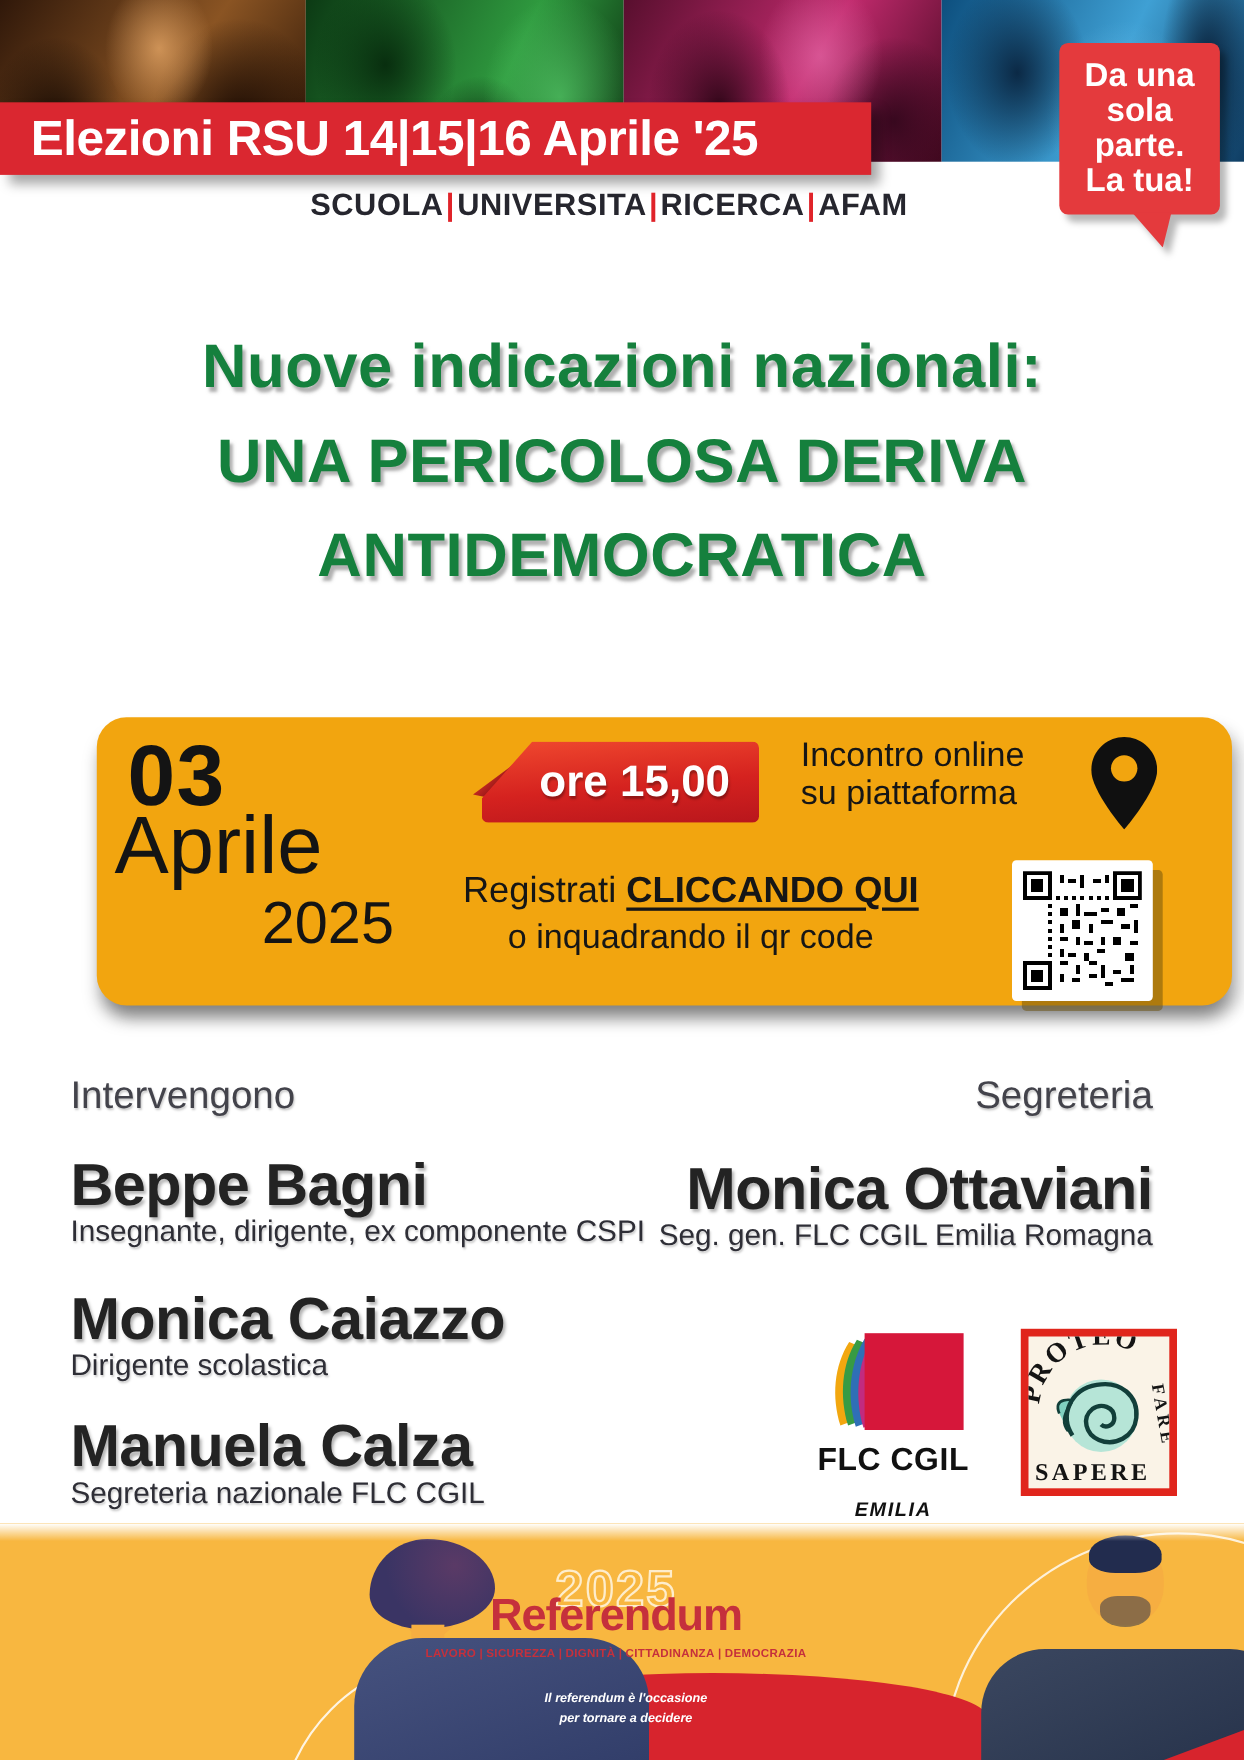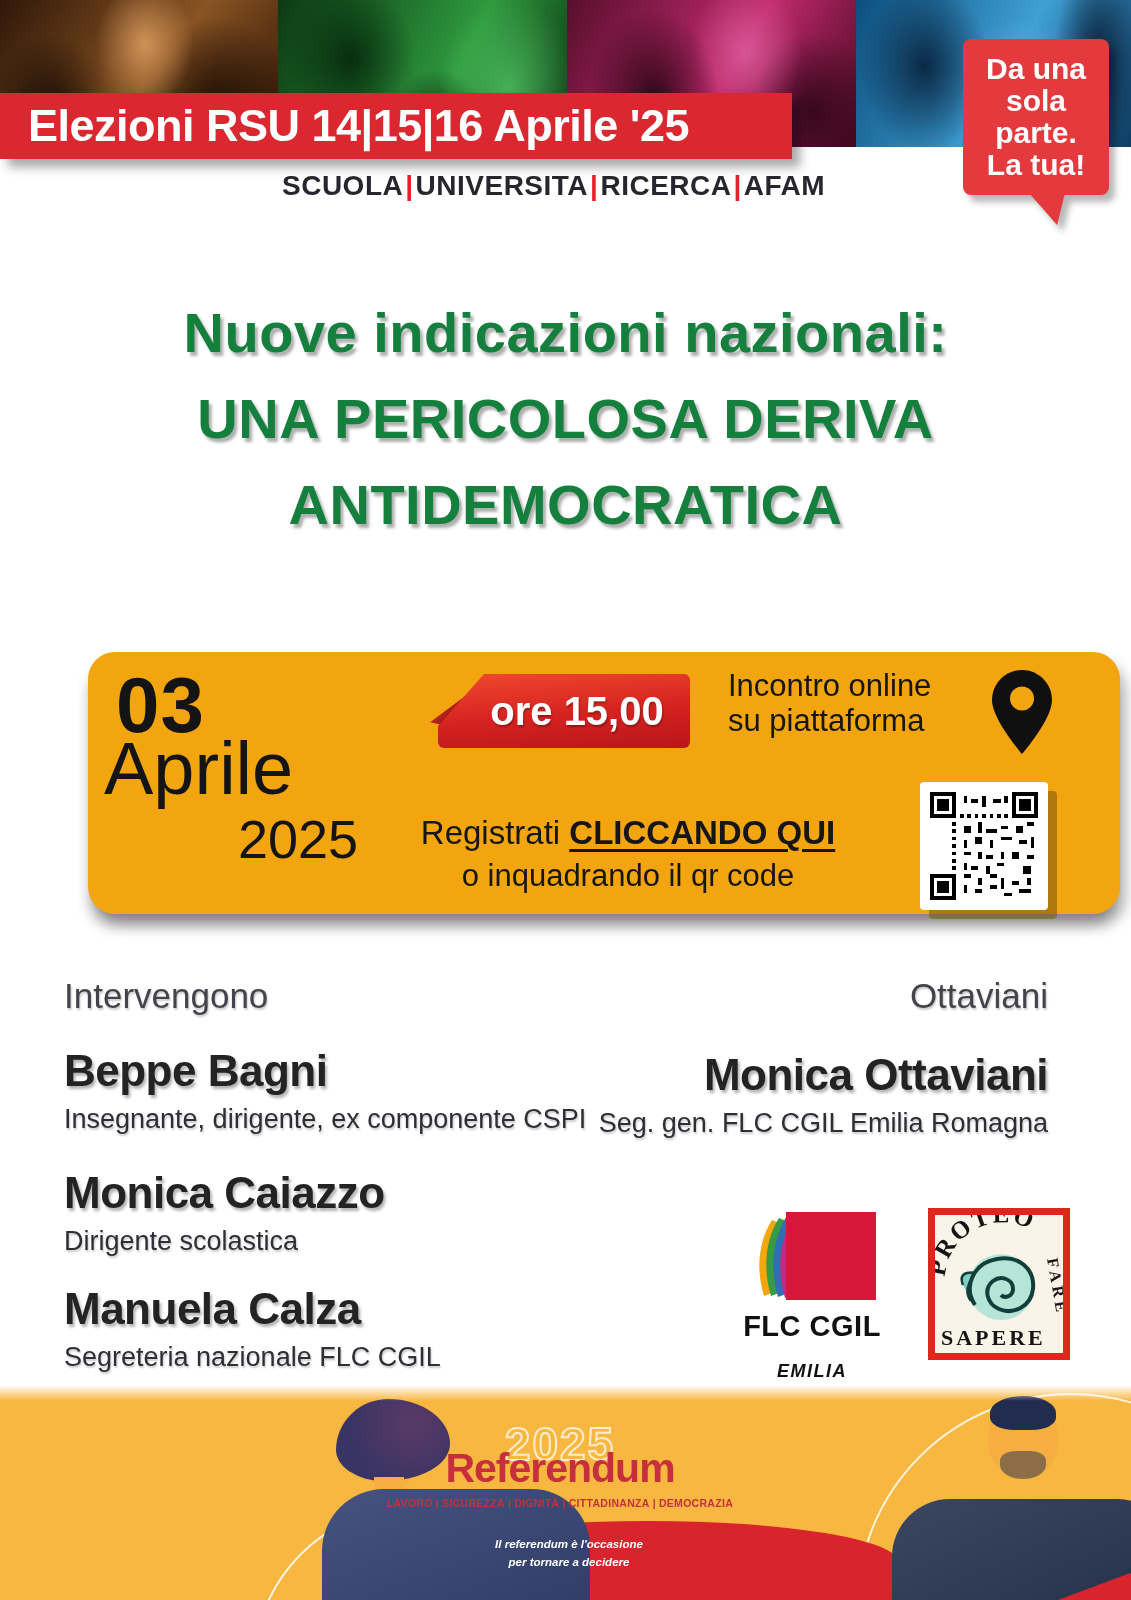--- a/index.html
+++ b/index.html
@@ -99,34 +99,34 @@
     left:342px; top:36px; width:46px; height:44px;
     background:linear-gradient(135deg,#e9402b 20%,#8f0f14 60%,#c01d20);
     clip-path:polygon(100% 0,100% 100%,0 78%);
     border-radius:0 0 0 10px;
   }
 
   #platform { left:640px; top:16px; width:254px; color:#161616; font-size:31px; line-height:1.13; font-weight:500; }
   #platform .zoom-line { text-align:right; font-weight:800; letter-spacing:1px; font-size:32px; }
   #pin { left:904px; top:18px; width:60px; height:84px; }
 
-  #register { left:310px; top:138px; width:460px; text-align:center; color:#161616;margin-top:24px; }
+  #register { left:310px; top:138px; width:460px; text-align:center; color:#161616; }
   #register .l1 { font-size:33px; font-weight:500; }
   #register .l1 b { font-weight:800; text-decoration:underline; text-underline-offset:5px; }
   #register .l2 { font-size:31px; font-weight:500; margin-top:6px; }
 
   #qr {
     left:832px; top:130px; width:128px; height:128px; background:#fff; border-radius:4px;
     padding:10px; box-shadow:9px 9px 0 rgba(105,80,12,.5);
   }
   #qr svg { width:108px; height:108px; display:block; }
 
   
   .sec-head { font-size:35px; font-weight:500; color:#43434b; text-shadow:1px 2px 2px rgba(0,0,0,.22); }
-  .sp-name  { font-size:44px; font-weight:800; color:#232323; text-shadow:2px 3px 3px rgba(0,0,0,.3); letter-spacing:-.5px; }
+  .sp-name  { font-size:54px; font-weight:800; color:#232323; text-shadow:2px 3px 3px rgba(0,0,0,.3); letter-spacing:-.5px; }
   .sp-role  { font-size:27px; font-weight:500; color:#2e2e36; text-shadow:1px 2px 2px rgba(0,0,0,.22); }
 
   
   #flc-logo { left:738px; top:1208px; width:148px; text-align:center; }
   #flc-logo .name   { font-size:29px; font-weight:800; color:#111; margin-top:2px; letter-spacing:.5px; }
   #flc-logo .region { font-size:18px; font-weight:600; font-style:italic; color:#111; letter-spacing:1.5px; margin-top:18px; }
 
   
   #proteo {
     left:928px; top:1208px; width:142px; height:152px;
@@ -245,21 +245,21 @@
         <path fill="#000" d="M0 0h7v7H0z M22 0h7v7h-7z M0 22h7v7H0z"></path>
         <path fill="#fff" d="M1 1h5v5H1z M23 1h5v5h-5z M1 23h5v5h-5z"></path>
         <path fill="#000" d="M2 2h3v3H2z M24 2h3v3h-3z M2 24h3v3h-3z"></path>
         <path fill="#000" d="M8 6h1v1H8z M10 6h1v1h-1z M12 6h1v1h-1z M14 6h1v1h-1z M16 6h1v1h-1z M18 6h1v1h-1z M20 6h1v1h-1z M6 8h1v1H6z M6 10h1v1H6z M6 12h1v1H6z M6 14h1v1H6z M6 16h1v1H6z M6 18h1v1H6z M6 20h1v1H6z"></path>
         <path fill="#000" d="M9 1h1v2H9z M11 2h2v1h-2z M14 1h1v3h-1z M17 2h2v1h-2z M20 1h1v2h-1z M9 9h2v2H9z M13 8h1v3h-1z M15 10h3v1h-3z M19 9h2v1h-2z M23 9h2v2h-2z M26 8h2v1h-2z M9 13h1v2H9z M12 12h2v2h-2z M16 13h1v2h-1z M19 12h3v1h-3z M24 13h2v1h-2z M27 12h1v3h-1z M9 16h2v1H9z M13 16h1v2h-1z M15 17h2v1h-2z M19 16h1v2h-1z M22 16h2v2h-2z M26 17h2v1h-2z M9 19h1v2H9z M11 20h2v1h-2z M15 20h1v2h-1z M18 19h2v1h-2z M25 20h2v2h-2z M9 22h2v1H9z M13 23h1v2h-1z M16 22h2v1h-2z M19 23h1v3h-1z M22 24h2v1h-2z M26 23h1v2h-1z M9 25h1v2H9z M12 26h2v1h-2z M16 25h2v1h-2z M24 26h3v1h-3z M20 27h2v1h-2z"></path>
       </svg>
     </div>
   </div>
 
   <div class="abs sec-head" style="left:64px; top:976px;">Intervengono</div>
-  <div class="abs sec-head" style="right:83px; top:976px;">Ottaviani</div>
+  <div class="abs sec-head" style="right:83px; top:976px;">Segreteria</div>
 
   <div class="abs sp-name" style="left:64px; top:1046px;">Beppe Bagni</div>
   <div class="abs sp-role" style="left:64px; top:1104px;">Insegnante, dirigente, ex componente CSPI</div>
 
   <div class="abs sp-name" style="left:64px; top:1168px;">Monica Caiazzo</div>
   <div class="abs sp-role" style="left:64px; top:1226px;">Dirigente scolastica</div>
 
   <div class="abs sp-name" style="left:64px; top:1284px;">Manuela Calza</div>
   <div class="abs sp-role" style="left:64px; top:1342px;">Segreteria nazionale FLC CGIL</div>
 

